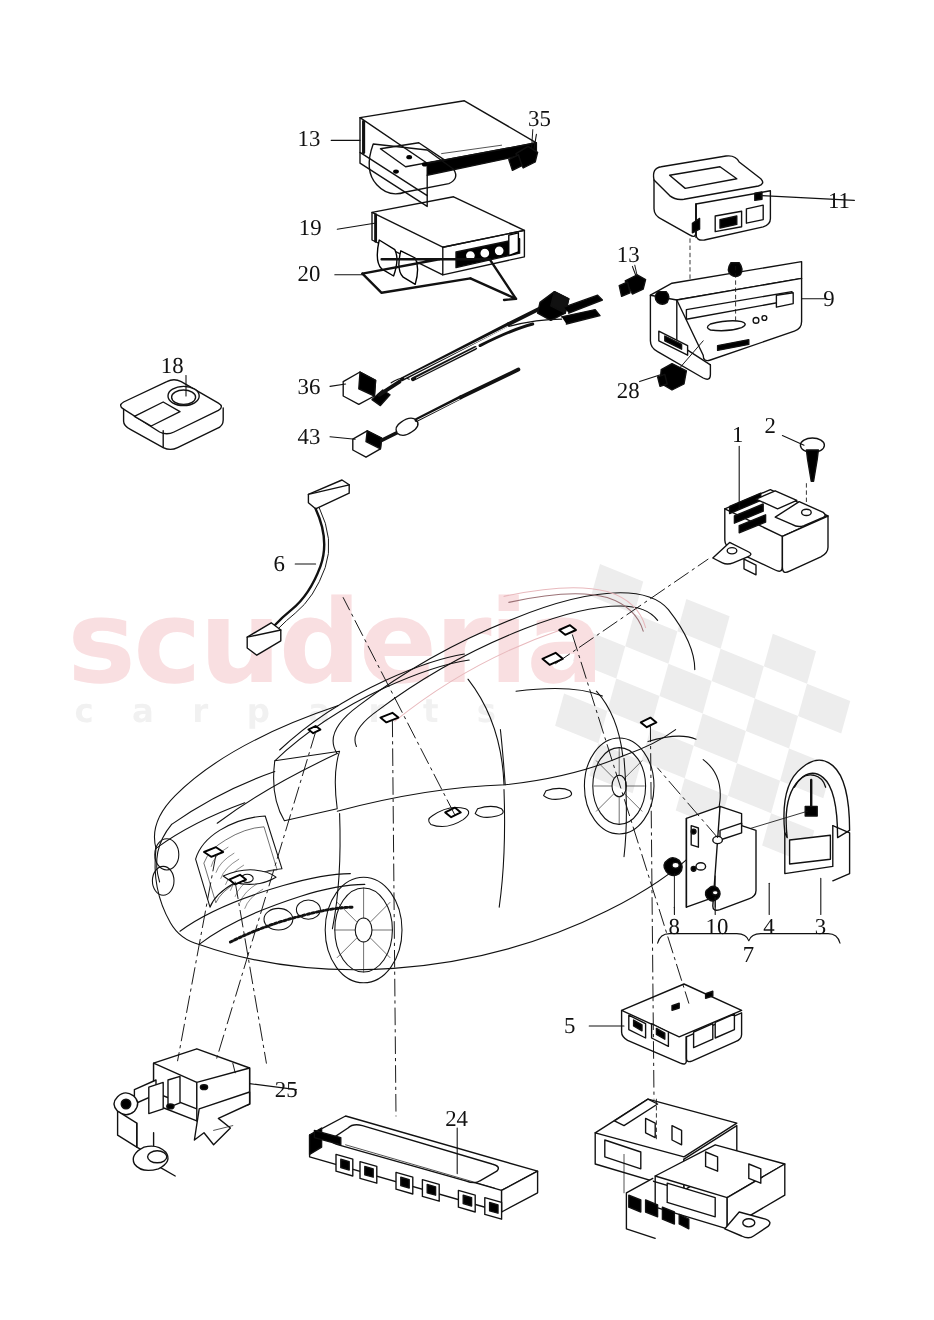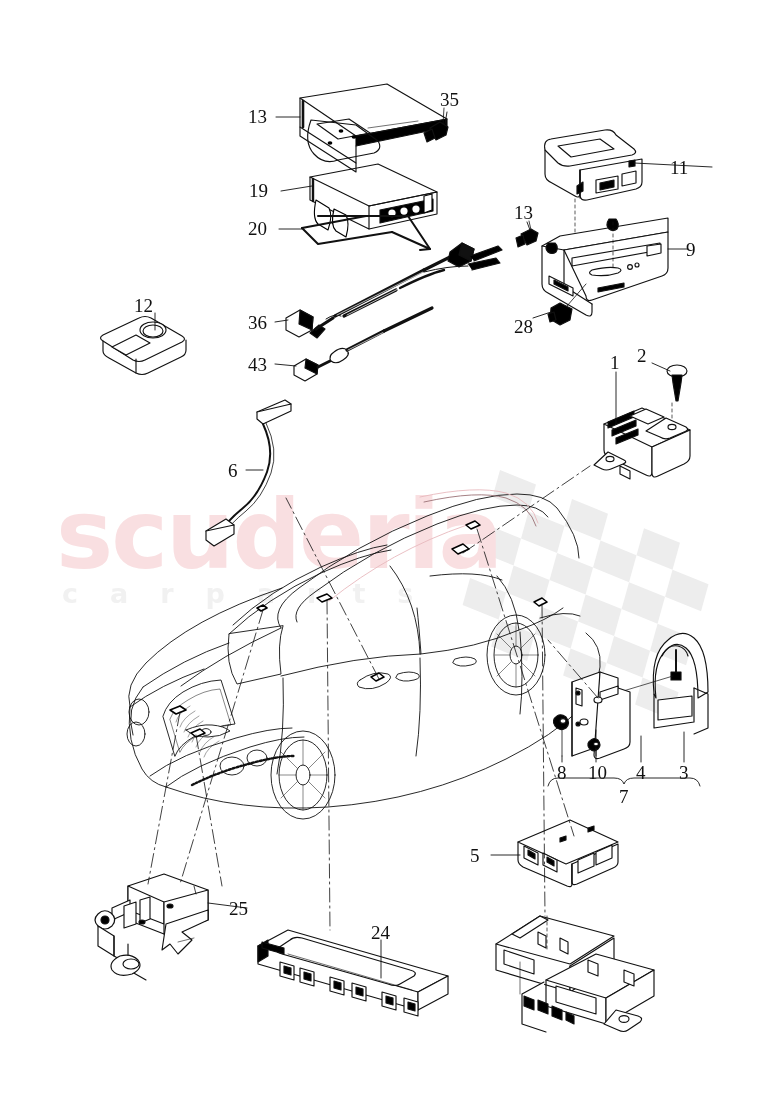--- a/index.html
+++ b/index.html
@@ -464,25 +464,25 @@
         <path d="M180 712 L148 884"></path>
         <path d="M196 735 L222 886"></path>
       </g>
     </g>
   </svg>
 
   <div class="lbl" style="left:248px;top:107px">13</div>
   <div class="lbl" style="left:249px;top:181px">19</div>
   <div class="lbl" style="left:248px;top:219px">20</div>
   <div class="lbl" style="left:440px;top:90px">35</div>
-  <div class="lbl" style="left:670px;top:158px">11</div>
+  <div class="lbl" style="left:690px;top:158px">11</div>
   <div class="lbl" style="left:686px;top:240px">9</div>
   <div class="lbl" style="left:514px;top:203px">13</div>
   <div class="lbl" style="left:514px;top:317px">28</div>
-  <div class="lbl" style="left:134px;top:296px">12</div>
+  <div class="lbl" style="left:134px;top:296px">18</div>
   <div class="lbl" style="left:248px;top:313px">36</div>
   <div class="lbl" style="left:248px;top:355px">43</div>
   <div class="lbl" style="left:228px;top:461px">6</div>
   <div class="lbl" style="left:610px;top:353px">1</div>
   <div class="lbl" style="left:637px;top:346px">2</div>
   <div class="lbl" style="left:470px;top:846px">5</div>
   <div class="lbl" style="left:229px;top:899px">25</div>
   <div class="lbl" style="left:371px;top:923px">24</div>
   <div class="lbl" style="left:557px;top:763px">8</div>
   <div class="lbl" style="left:588px;top:763px">10</div>

